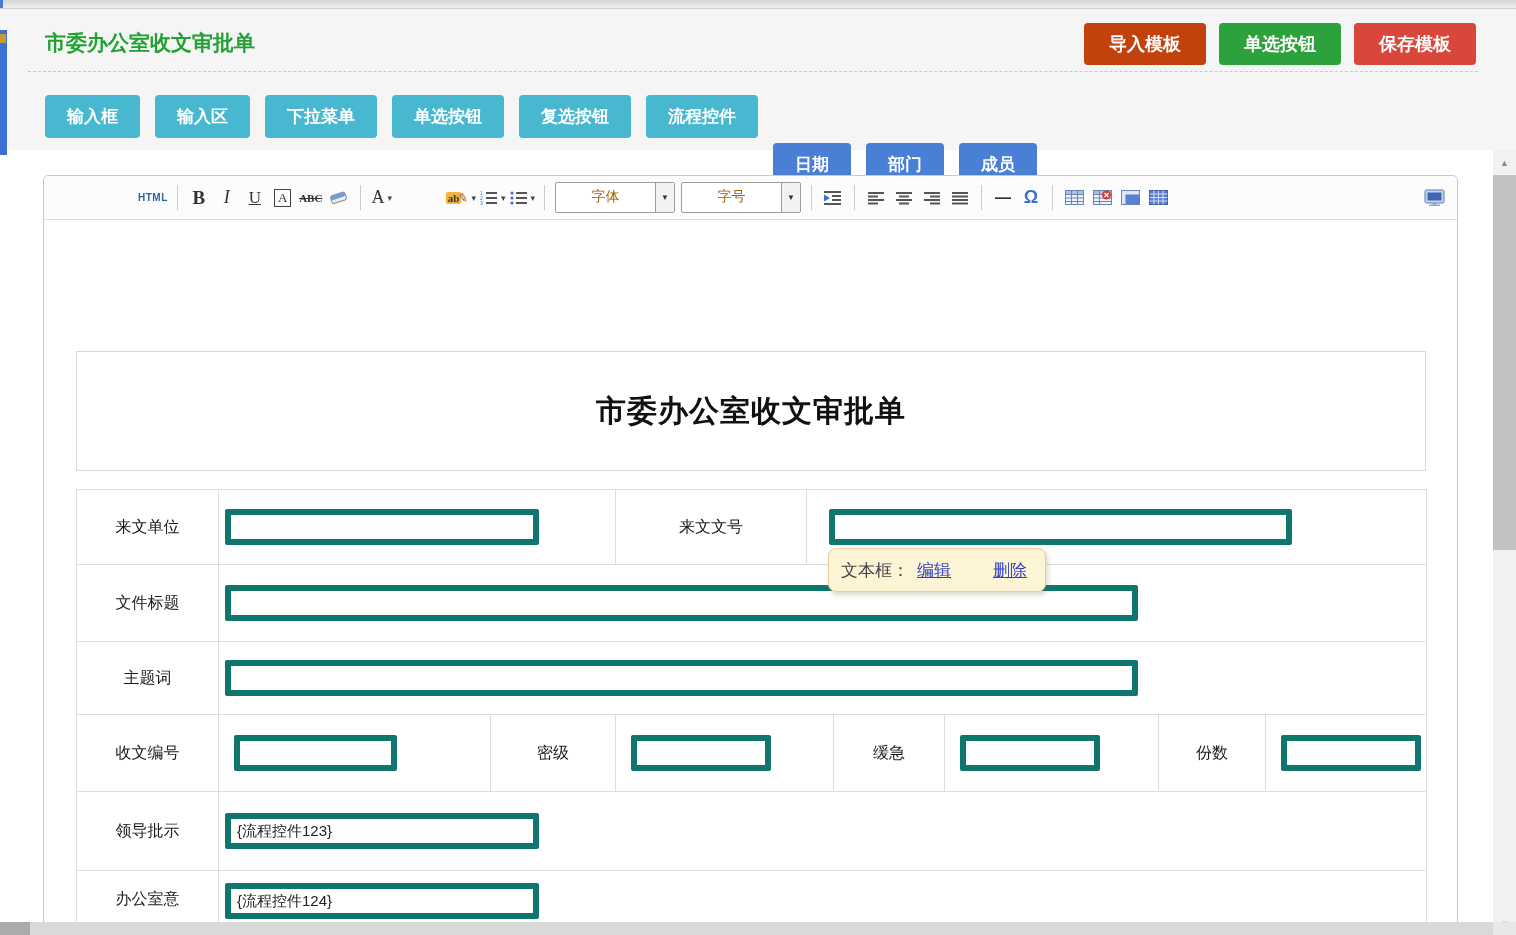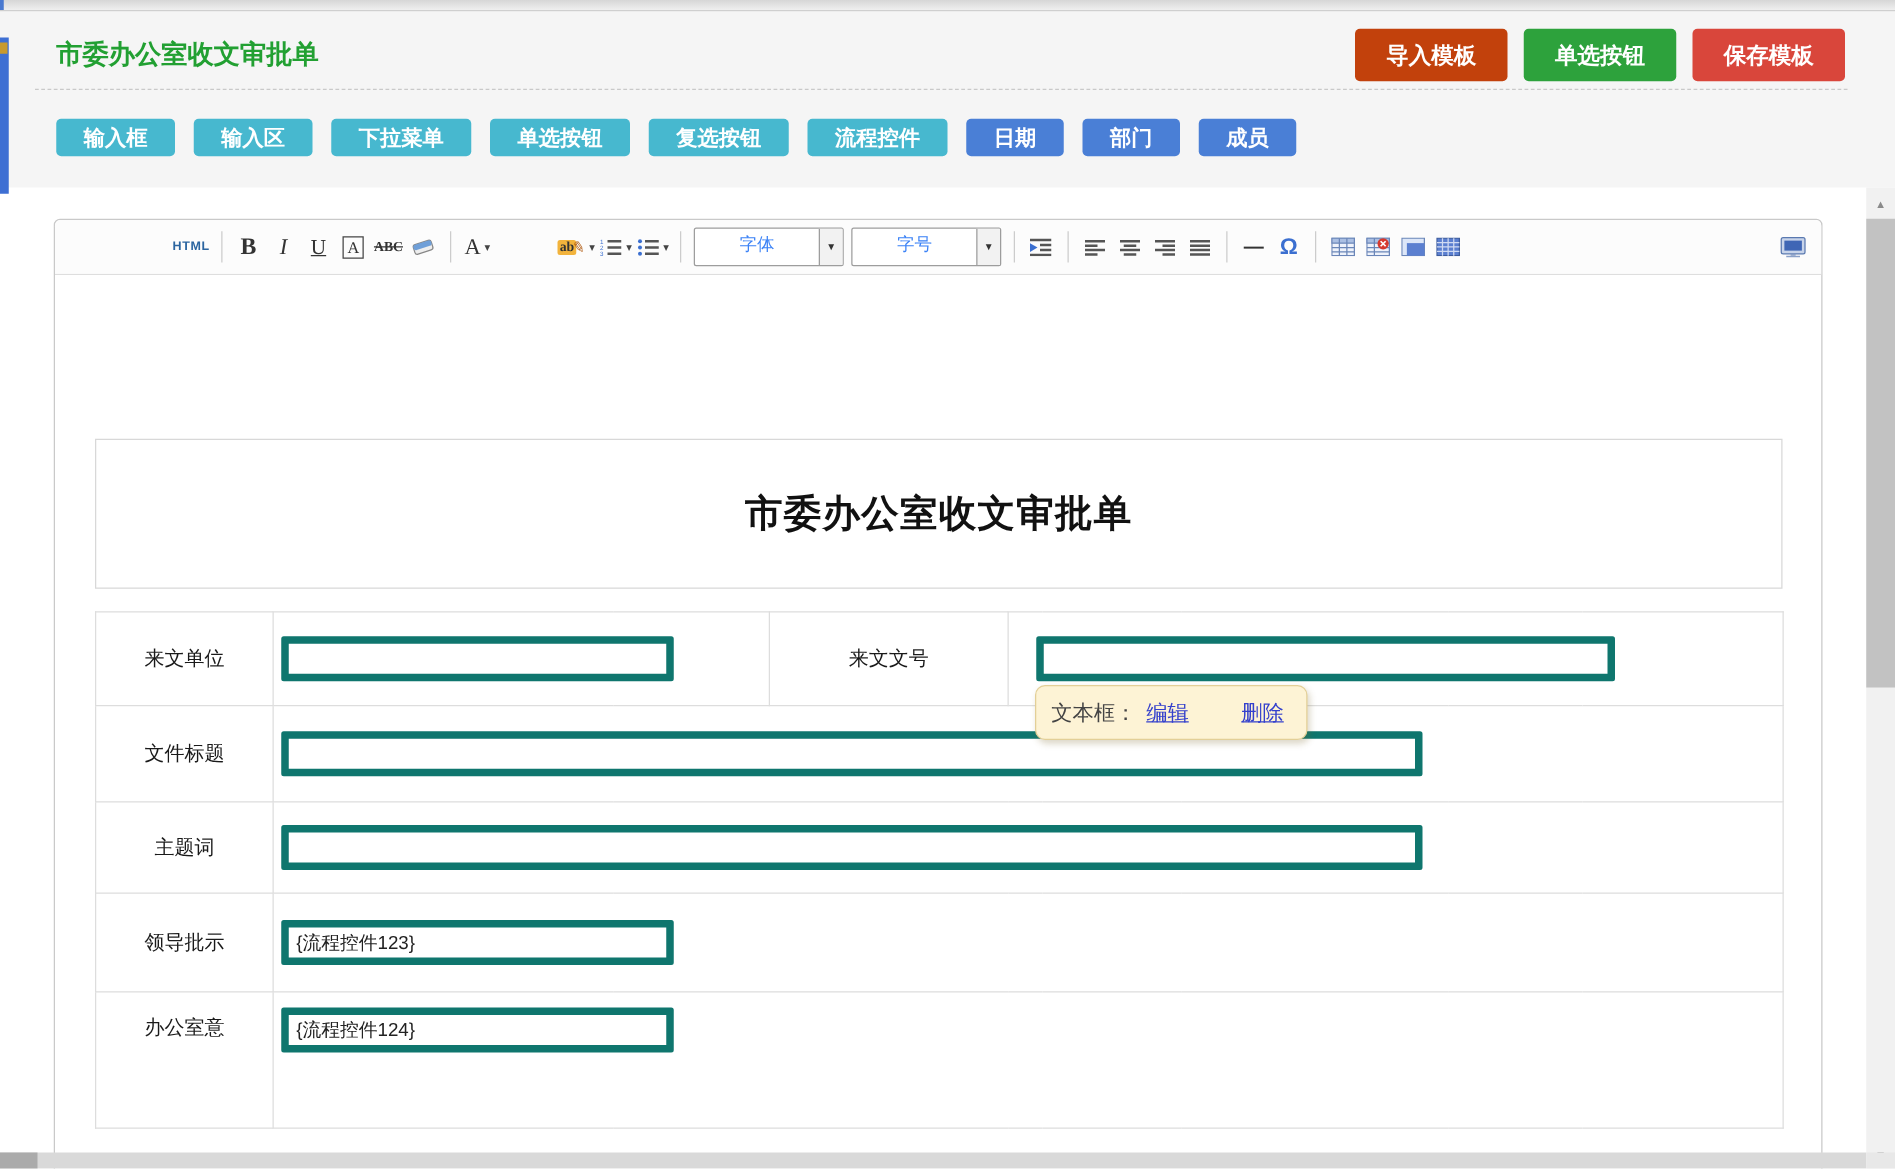--- a/index.html
+++ b/index.html
@@ -15,43 +15,43 @@
   
   .header{position:absolute;left:0;top:9px;width:1516px;height:141px;background:#f5f5f5;}
   .header-title{position:absolute;left:45px;top:20px;font-family:"Liberation Serif",serif;font-weight:bold;font-size:21px;color:#22a032;}
   .header-actions{position:absolute;right:40px;top:14px;display:flex;gap:13px;}
   .btn{height:42px;padding:0 25px;border:none;border-radius:4px;color:#fff;font-family:"Liberation Serif",serif;font-weight:bold;font-size:18px;cursor:pointer;}
   .btn-import{background:#c2410c;}
   .btn-preview{background:#2da23c;}
   .btn-save{background:#d9463b;}
   .dashed-sep{position:absolute;left:28px;right:38px;top:62px;border-top:1px dashed #c9c9c9;}
   .widget-row{position:absolute;left:45px;top:86px;display:flex;gap:15px;}
-  .wbtn{height:30px;padding:0 22px;border:none;border-radius:4px;color:#fff;font-family:Liberation Mono, monospace;font-weight:bold;font-size:17px;cursor:pointer;white-space:nowrap;}
+  .wbtn{height:43px;padding:0 22px;border:none;border-radius:4px;color:#fff;font-family:Liberation Mono, monospace;font-weight:bold;font-size:17px;cursor:pointer;white-space:nowrap;}
   .w-teal{background:#47b8cf;}
-  .w-blue{background:#4a7fd6;}
+  .w-blue{background:#4a7fd6;margin-top:48px;}
 
   
   .editor{position:absolute;left:43px;top:175px;width:1413px;height:760px;background:#fff;border:1px solid #c9c9c9;border-radius:5px 5px 0 0;z-index:2;}
   .ed-toolbar{height:43px;border-bottom:1px solid #dedede;background:#fcfcfc;display:flex;align-items:center;padding-left:92px;border-radius:5px 5px 0 0;}
   .tbtn{display:inline-flex;align-items:center;justify-content:center;min-width:24px;height:28px;margin:0 2px;cursor:pointer;color:#333;}
   .tsep{width:1px;height:25px;background:#ccc;margin:0 7px;}
   .t-html{font-size:10px;font-weight:bold;color:#2b65a0;letter-spacing:.5px;}
   .t-b{font-family:"Liberation Serif",serif;font-weight:bold;font-size:19px;}
   .t-i{font-family:"Liberation Serif",serif;font-style:italic;font-size:18px;}
   .t-u{font-family:"Liberation Serif",serif;font-size:17px;text-decoration:underline;}
   .t-ba{font-family:"Liberation Serif",serif;font-size:13px;border:1px solid #444;padding:0 3px;line-height:16px;}
   .t-abc{font-family:"Liberation Serif",serif;font-size:11px;font-weight:bold;text-decoration:line-through;}
   .t-A{font-family:"Liberation Serif",serif;font-size:18px;}
   .t-hr{font-weight:bold;font-size:16px;color:#333;}
   .t-omega{color:#3b6fd0;font-size:18px;font-weight:bold;}
   .arr{font-size:9px;color:#444;margin-left:3px;}
   .hl{background:#f2b33c;font-weight:bold;font-size:11px;padding:0 2px;border-radius:2px;font-family:"Liberation Serif",serif;margin-left:48px;}
   .pencil{color:#b05a10;font-size:12px;margin-left:-3px;transform:rotate(10deg);}
   .ed-select{display:flex;width:118px;height:29px;border:1px solid #9d9d9d;background:#fff;border-radius:2px;margin:0 3px;cursor:pointer;}
-  .ed-select .txt{flex:1;text-align:center;color:#3b82f6;font-size:14px;line-height:27px;font-family:"Liberation Serif",serif;}
+  .ed-select .txt{flex:1;text-align:center;color:#a16207;font-size:14px;line-height:27px;font-family:"Liberation Serif",serif;}
   .ed-select .arrbox{width:18px;border-left:1px solid #9d9d9d;background:#f2f2f2;font-size:8px;color:#333;display:flex;align-items:center;justify-content:center;}
   .t-fullscreen{margin-left:auto;margin-right:11px;}
 
   
   .ed-content{position:relative;height:716px;overflow:hidden;cursor:text;}
   .doc-title-box{margin:131px 0 0 32px;width:1348px;height:118px;border:1px solid #d8d8d8;display:flex;align-items:center;justify-content:center;}
   .doc-title{font-size:30px;font-weight:bold;color:#111;letter-spacing:1px;}
   .form-table{margin:18px 0 0 32px;border-collapse:collapse;table-layout:fixed;width:1350px;}
   .form-table td{border:1px solid #ddd;padding:0;}
   td.lbl{text-align:center;font-size:16px;color:#1a1a1a;}
@@ -299,20 +299,30 @@
           <td class="cin" colspan="5"><input type="text" class="f w463 ml22" style=""></td>
         </tr>
         <tr class="r2">
           <td class="lbl"><span>文件标题</span></td>
           <td class="cin" colspan="8"><input type="text" class="f w913 ml6" style=""></td>
         </tr>
         <tr class="r3">
           <td class="lbl"><span>主题词</span></td>
           <td class="cin" colspan="8"><input type="text" class="f w913 ml6" style=""></td>
         </tr>
+        <tr class="r4">
+          <td class="lbl"><span>收文编号</span></td>
+          <td class="cin"><input type="text" class="f w160 ml15" style=""></td>
+          <td class="lbl"><span>密级</span></td>
+          <td class="cin" colspan="2"><input type="text" class="f w140 ml15" style=""></td>
+          <td class="lbl"><span>缓急</span></td>
+          <td class="cin"><input type="text" class="f w140 ml15" style=""></td>
+          <td class="lbl"><span>份数</span></td>
+          <td class="cin"><input type="text" class="f w140 ml15" style=""></td>
+        </tr>
         <tr class="r5">
           <td class="lbl"><span>领导批示</span></td>
           <td class="cin" colspan="8"><input type="text" class="f w314 ml6" value="{流程控件123}" style=""></td>
         </tr>
         <tr class="r6">
           <td class="lbl"><span>办公室意</span></td>
           <td class="cin" colspan="8"><input type="text" class="f w314 ml6" value="{流程控件124}" style=""></td>
         </tr>
       </tbody>
         </table>

